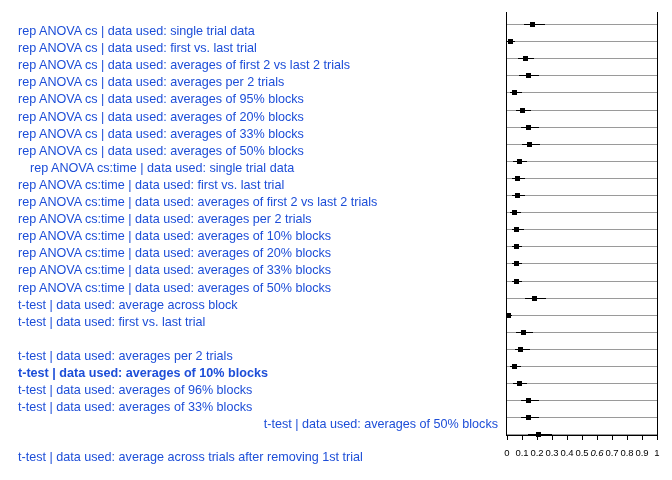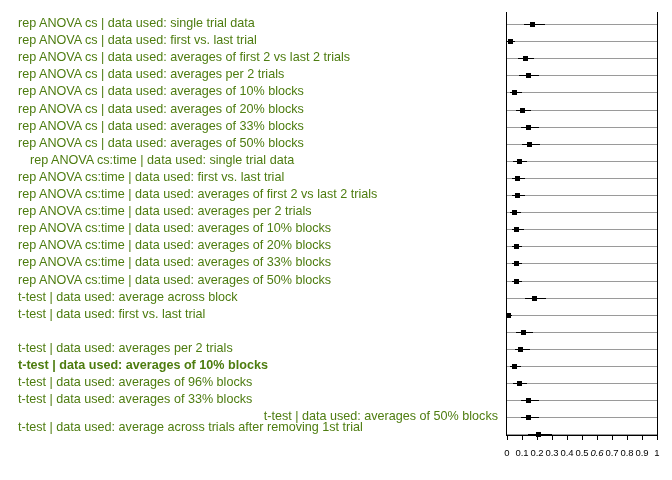--- a/index.html
+++ b/index.html
@@ -27,21 +27,22 @@
     width: 500px;
     height: 480px;
   }
   .label-row {
     position: absolute;
     left: 18px;
     width: 480px;
     font-size: 12.6px;
     line-height: 14px;
     white-space: nowrap;
-    color: #4d7c0f;
+    color: #1d4ed8;
+    margin-top: 8px;
   }
   
   #plot {
     position: absolute;
     left: 506px;
     top: 12px;
     width: 152px;
     height: 424px;
   }
   .axis-line {
@@ -108,40 +109,40 @@
 </head>
 <body>
 
 <div id="root">
 
   <div id="labels">
       <div class="label-row" style="top: 16px;">rep ANOVA cs | data used: single trial data</div>
       <div class="label-row" style="top: 33.1px;">rep ANOVA cs | data used: first vs. last trial</div>
       <div class="label-row" style="top: 50.2px;">rep ANOVA cs | data used: averages of first 2 vs last 2 trials</div>
       <div class="label-row" style="top: 67.3px;">rep ANOVA cs | data used: averages per 2 trials</div>
-      <div class="label-row" style="top: 84.4px;">rep ANOVA cs | data used: averages of 10% blocks</div>
+      <div class="label-row" style="top: 84.4px;">rep ANOVA cs | data used: averages of 95% blocks</div>
       <div class="label-row" style="top: 101.5px;">rep ANOVA cs | data used: averages of 20% blocks</div>
       <div class="label-row" style="top: 118.6px;">rep ANOVA cs | data used: averages of 33% blocks</div>
       <div class="label-row" style="top: 135.7px;">rep ANOVA cs | data used: averages of 50% blocks</div>
       <div class="label-row" style="top: 152.8px; padding-left: 12px;">rep ANOVA cs:time | data used: single trial data</div>
       <div class="label-row" style="top: 169.9px;">rep ANOVA cs:time | data used: first vs. last trial</div>
       <div class="label-row" style="top: 187px;">rep ANOVA cs:time | data used: averages of first 2 vs last 2 trials</div>
       <div class="label-row" style="top: 204.1px;">rep ANOVA cs:time | data used: averages per 2 trials</div>
       <div class="label-row" style="top: 221.2px;">rep ANOVA cs:time | data used: averages of 10% blocks</div>
       <div class="label-row" style="top: 238.3px;">rep ANOVA cs:time | data used: averages of 20% blocks</div>
       <div class="label-row" style="top: 255.4px;">rep ANOVA cs:time | data used: averages of 33% blocks</div>
       <div class="label-row" style="top: 272.5px;">rep ANOVA cs:time | data used: averages of 50% blocks</div>
       <div class="label-row" style="top: 289.6px;">t-test | data used: average across block</div>
       <div class="label-row" style="top: 306.7px;">t-test | data used: first vs. last trial</div>
       <div class="label-row" style="top: 340.9px;">t-test | data used: averages per 2 trials</div>
       <div class="label-row" style="top: 358px; font-weight: bold;">t-test | data used: averages of 10% blocks</div>
       <div class="label-row" style="top: 375.1px;">t-test | data used: averages of 96% blocks</div>
       <div class="label-row" style="top: 392.2px;">t-test | data used: averages of 33% blocks</div>
       <div class="label-row" style="top: 409.3px; text-align: right;">t-test | data used: averages of 50% blocks</div>
-      <div class="label-row" style="top: 420px;">t-test | data used: average across trials after removing 1st trial</div>
+      <div class="label-row" style="top: 442px;">t-test | data used: average across trials after removing 1st trial</div>
     </div>
 
   <div id="plot">
     <div class="axis-line" id="axis-left"></div>
     <div class="axis-line" id="axis-right"></div>
     <div class="axis-line" id="axis-bottom"></div>
   <div class="gridline" style="left: 1px; top: 12px; width: 150px;"></div>
       <div class="errbar" style="left: 17.5px; top: 12px; width: 21px;"></div>
       <div class="point" style="left: 24px; top: 10px;"></div>
       <div class="gridline" style="left: 1px; top: 29px; width: 150px;"></div>

